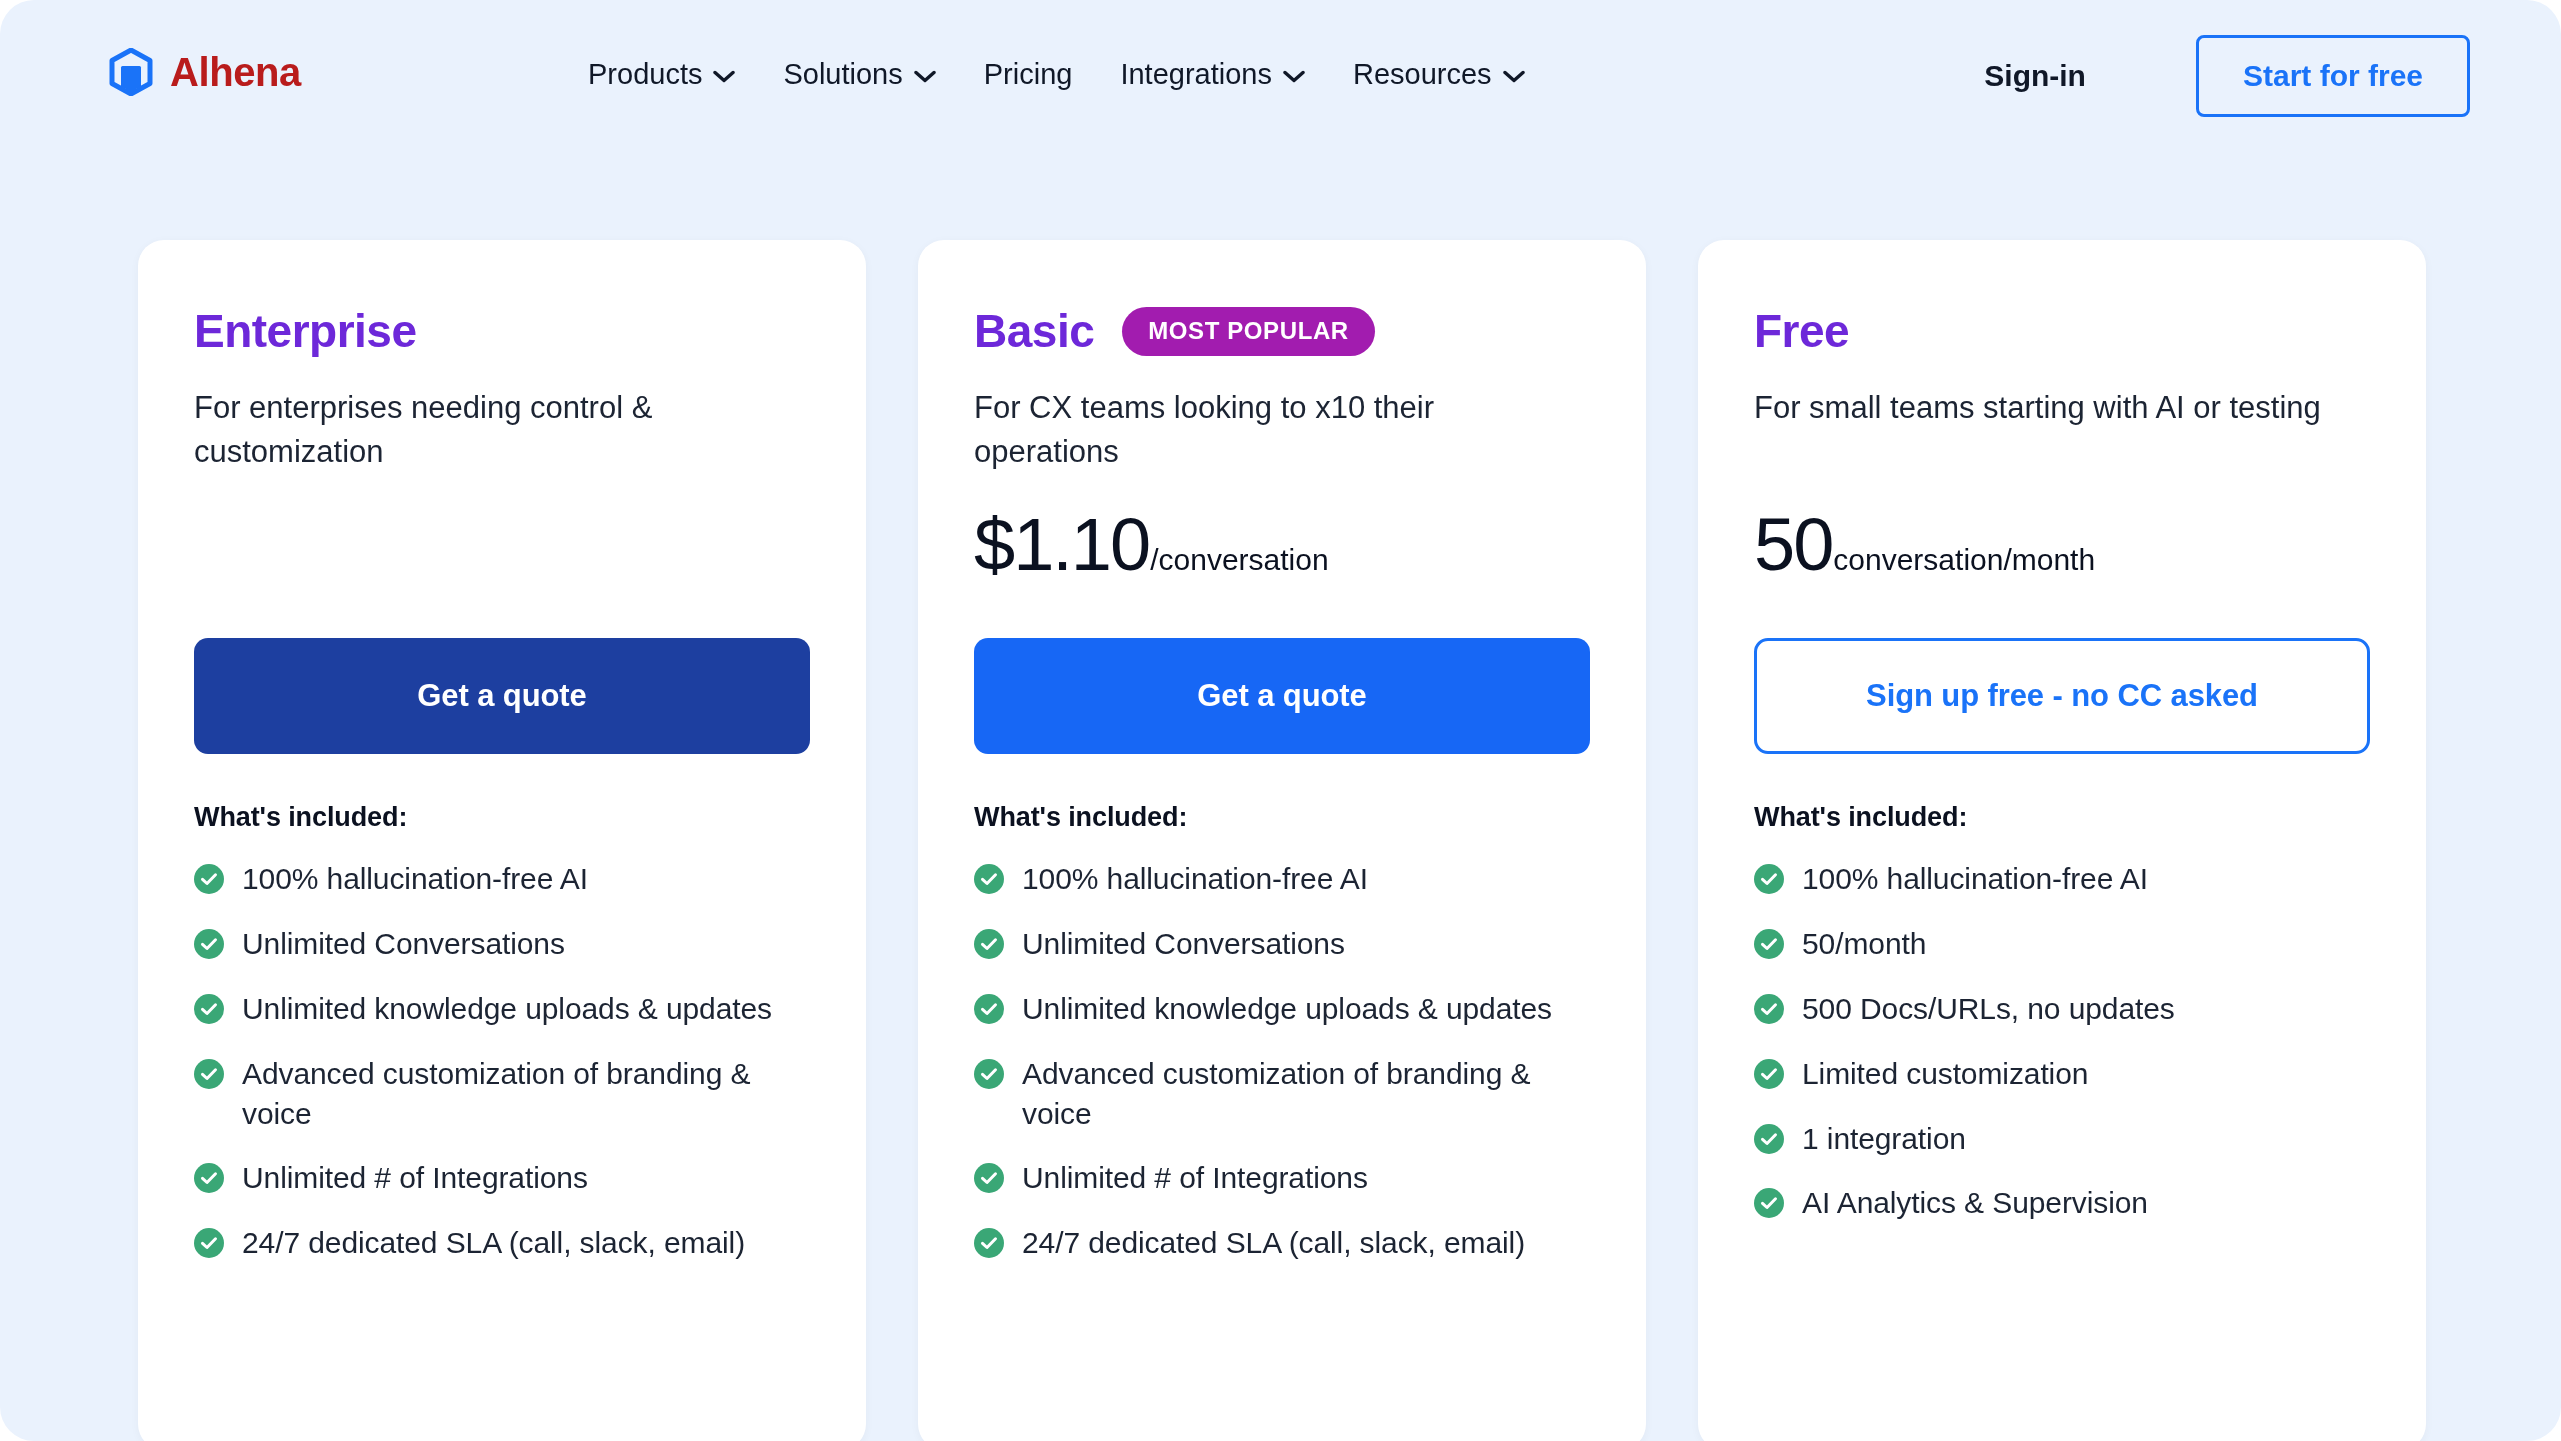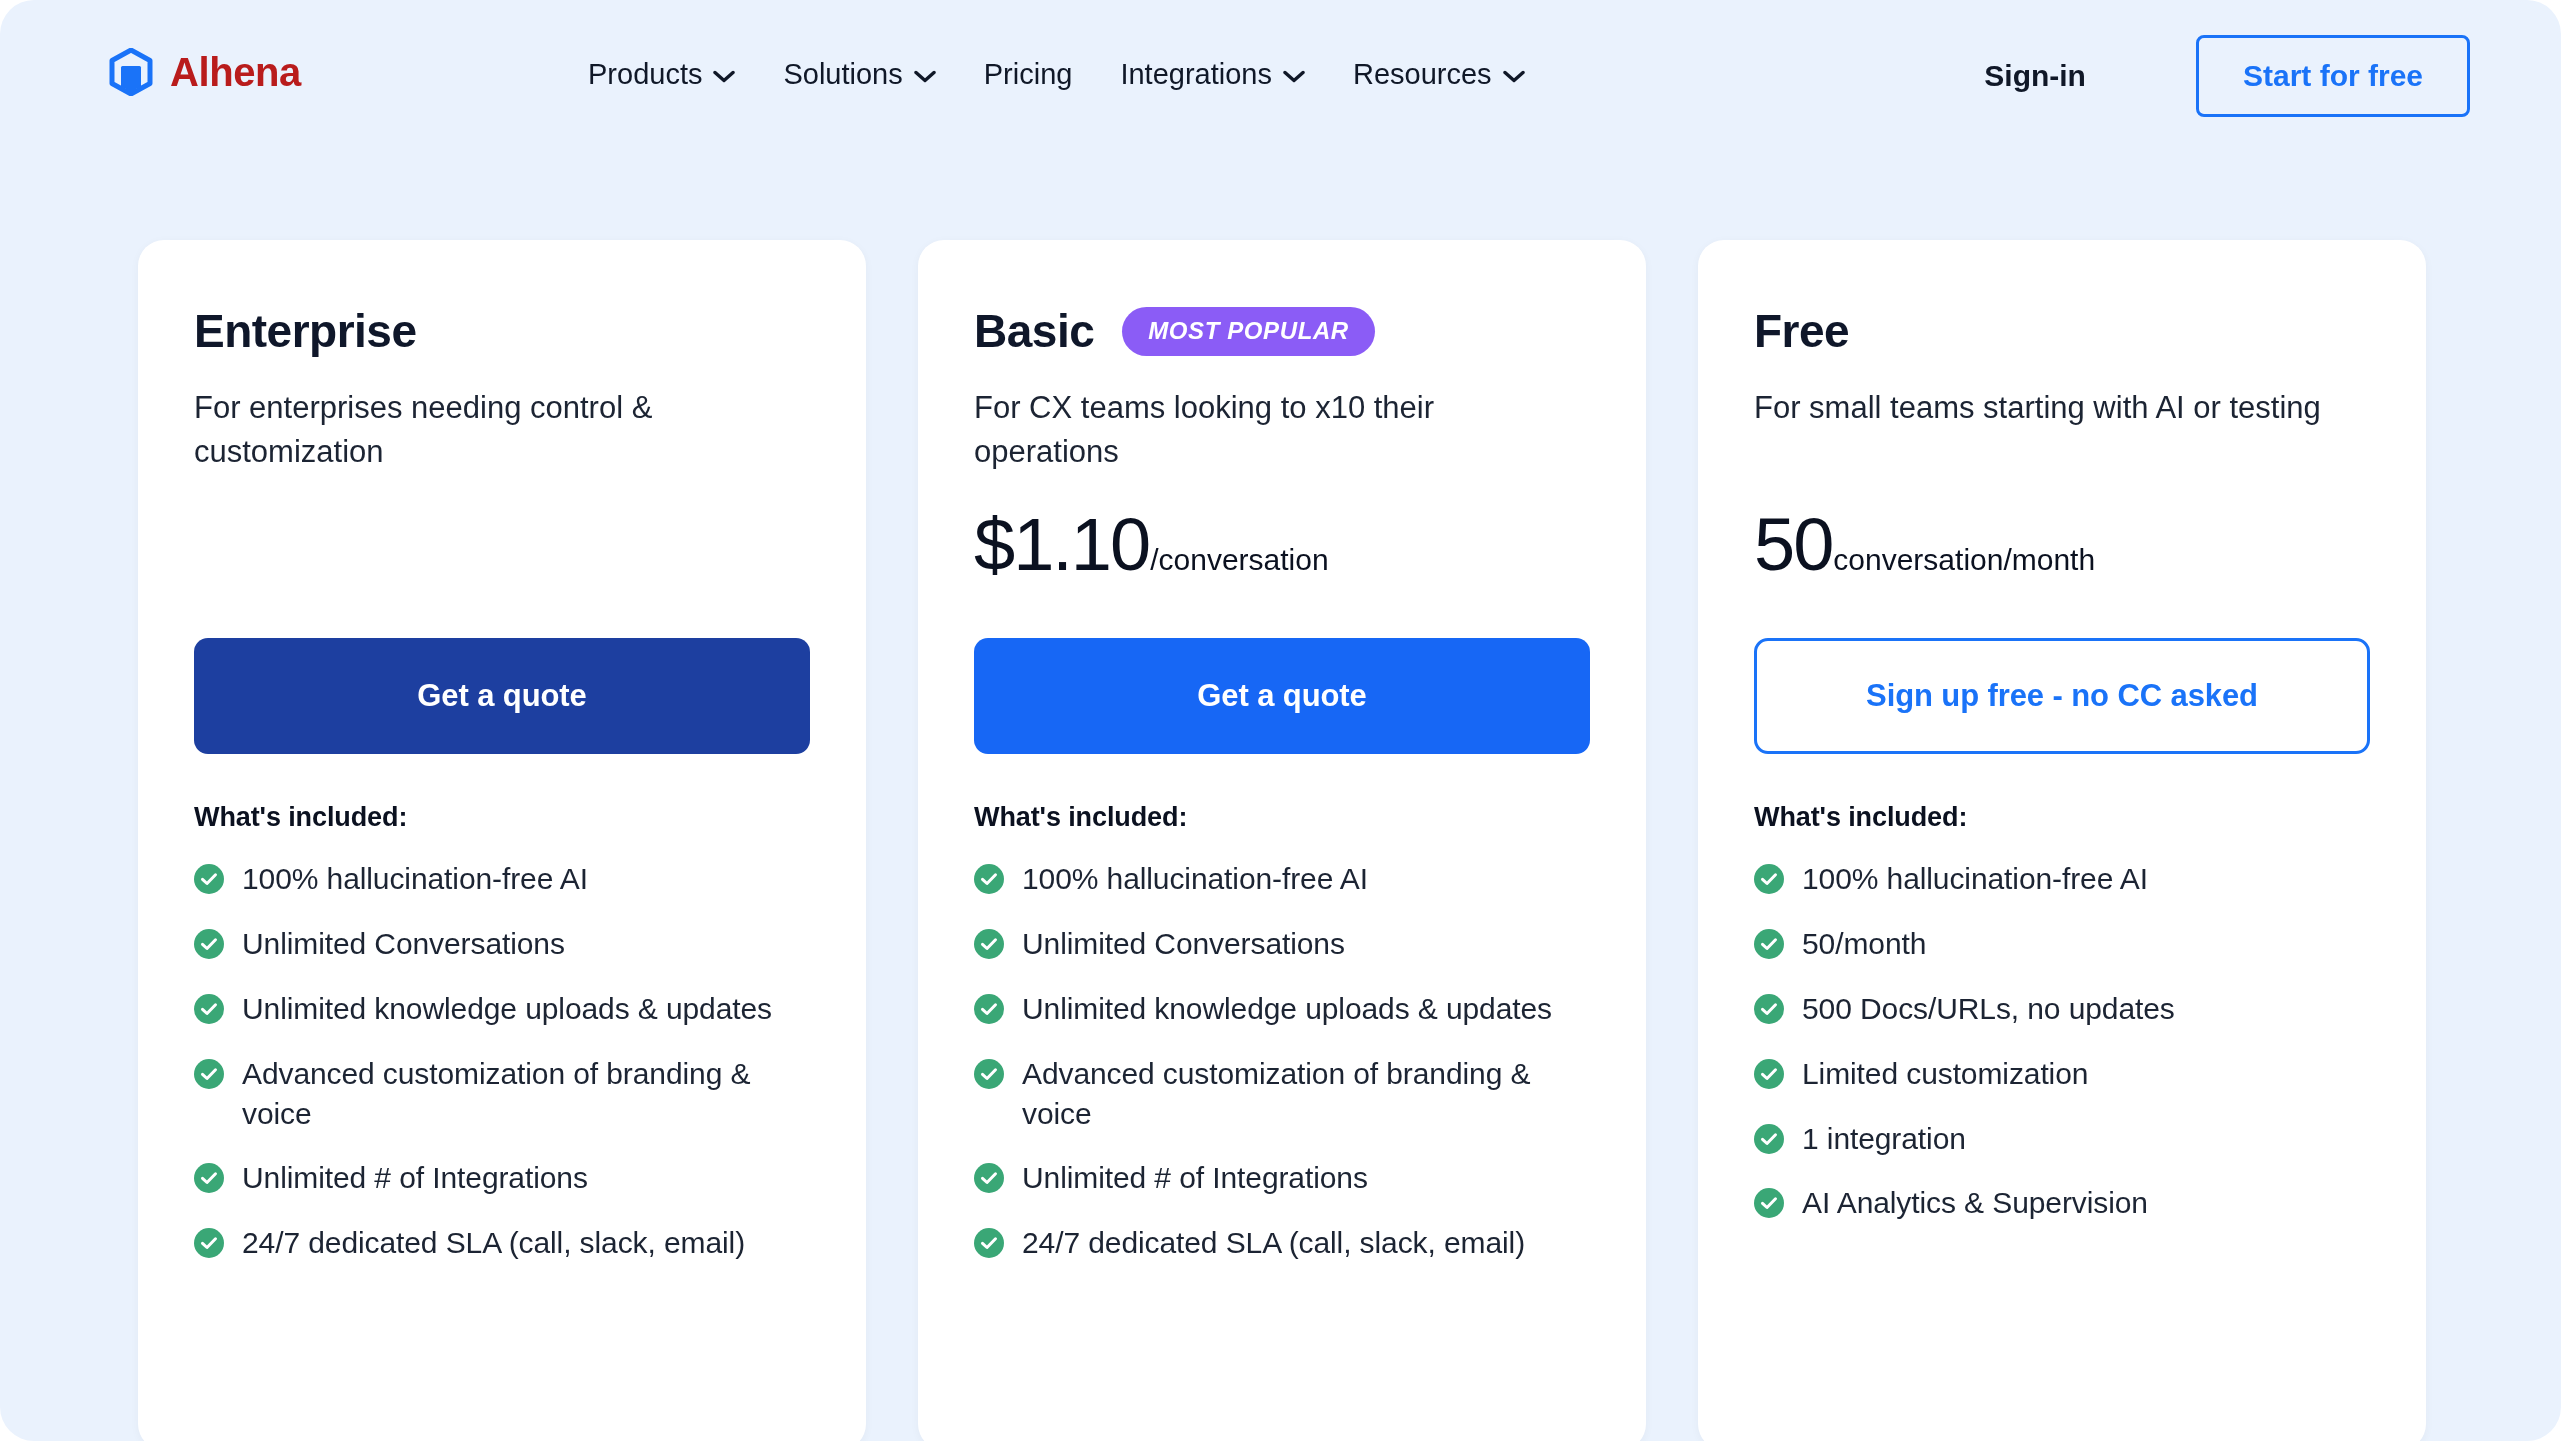--- a/index.html
+++ b/index.html
@@ -135,35 +135,34 @@
 
   .plan-head {
     display: flex;
     align-items: center;
     gap: 28px;
     height: 58px;
   }
   .plan-name {
     font-size: 46px;
     font-weight: 700;
-    color: #0f172a;
+    color: #6d28d9;
     letter-spacing: -0.5px;
     line-height: 1;
   }
   .badge {
-    background: #8b5cf6;
+    background: #a21caf;
     color: #ffffff;
     font-size: 24px;
     font-weight: 700;
     letter-spacing: 0.6px;
     border-radius: 999px;
     padding: 12px 26px 13px 26px;
     line-height: 1;
     white-space: nowrap;
-    font-style: italic;
   }
 
   .plan-desc {
     margin-top: 26px;
     font-size: 31px;
     font-weight: 400;
     color: #1c2433;
     line-height: 1.42;
     max-width: 600px;
     min-height: 88px;

